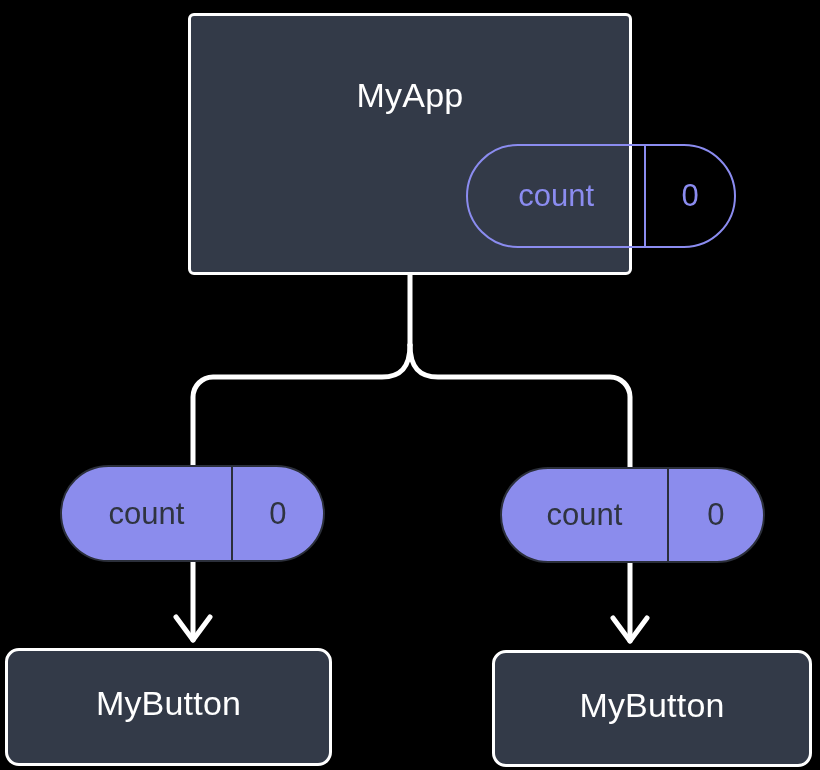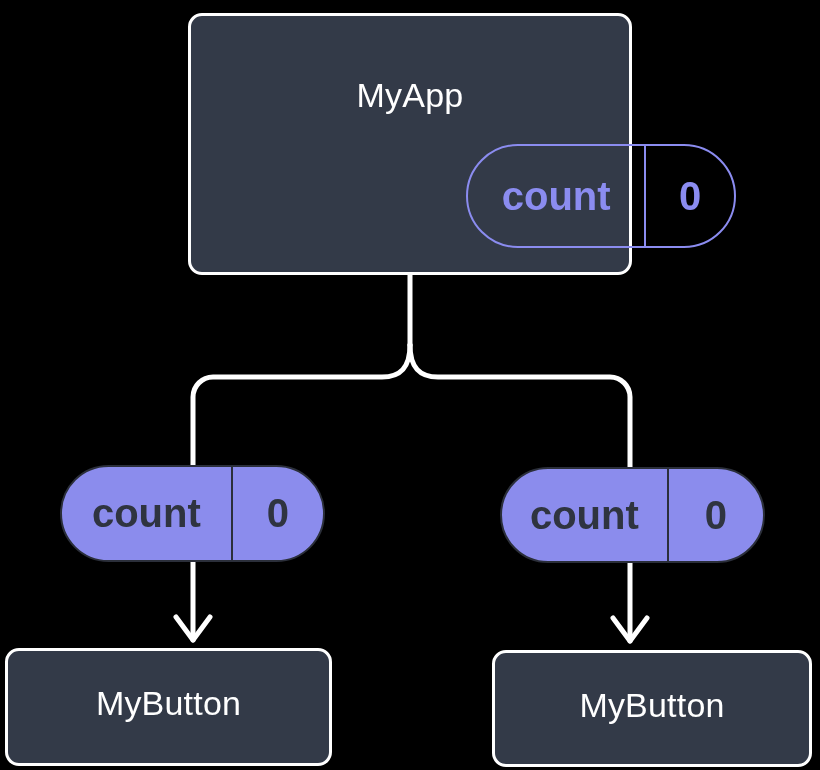--- a/index.html
+++ b/index.html
@@ -40,21 +40,21 @@
     left: 0;
     right: 0;
     text-align: center;
     color: #ffffff;
     font-size: 34px;
     font-weight: 300;
     letter-spacing: 0.2px;
     white-space: nowrap;
   }
 
-  #node-myapp { left: 188px; top: 13px; width: 444px; height: 262px; }
+  #node-myapp { left: 188px; top: 13px; width: 444px; height: 262px; border-radius: 6px; }
   #node-myapp .comp-title { top: 60px; }
 
   #node-mybutton-left  { left: 5px;   top: 648px; width: 327px; height: 118px; }
   #node-mybutton-right { left: 492px; top: 650px; width: 320px; height: 117px; }
   #node-mybutton-left .comp-title  { top: 33px; }
   #node-mybutton-right .comp-title { top: 33px; }
 
   
   .pill {
     position: absolute;
@@ -62,22 +62,22 @@
     display: flex;
     align-items: stretch;
     border-radius: 999px;
     overflow: hidden;
   }
   .pill .pill-key,
   .pill .pill-val {
     display: flex;
     align-items: center;
     justify-content: center;
-    font-size: 40px;
-    font-weight: 700;
+    font-size: 31px;
+    font-weight: 400;
     white-space: nowrap;
   }
 
   
   .pill.outlined {
     border: 2px solid #8b8cf0;
     background: transparent;
   }
   .pill.outlined .pill-key,
   .pill.outlined .pill-val { color: #8b8cf0; }

